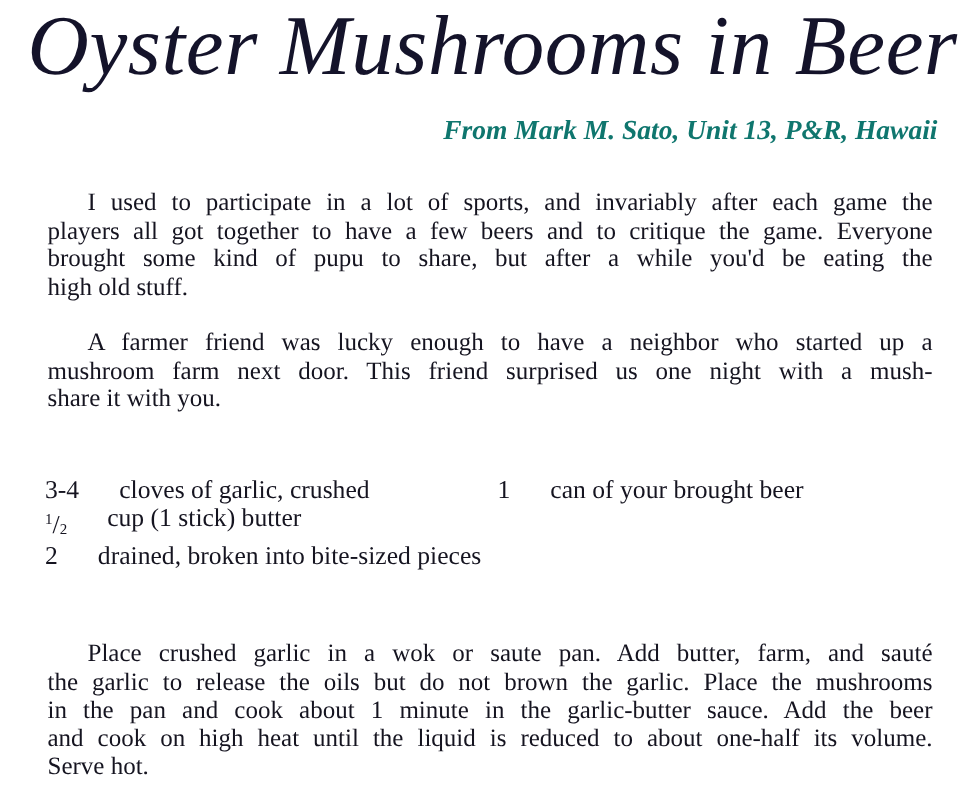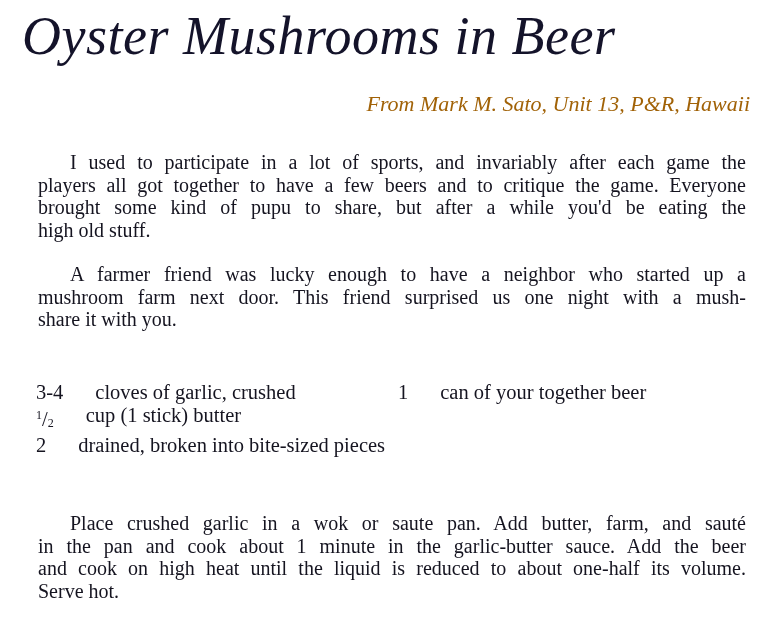--- a/index.html
+++ b/index.html
@@ -12,38 +12,39 @@
       height: 632px;
       overflow: hidden;
       position: relative;
       font-family: "Liberation Serif", "DejaVu Serif", serif;
       color: #151420;
     }
     .title {
       position: absolute;
       left: 22px;
       top: 6px;
-      font-size: 54px;
+      font-size: 68px;
       font-style: italic;
       font-weight: normal;
       letter-spacing: 0.5px;
       margin: 0;
       line-height: 60px;
       color: #14132a;
       white-space: nowrap;
     }
     .attribution {
       position: absolute;
       right: 18px;
       top: 89px;
       font-size: 22px;
       font-style: italic;
       line-height: 30px;
       white-space: nowrap;
-      color: #a16207;
+      color: #0f766e;
+      font-weight: bold;
     }
     .para {
       position: absolute;
       left: 38px;
       width: 708px;
       font-size: 20px;
       line-height: 22.5px;
       text-align: justify;
       margin: 0;
     }
@@ -124,24 +125,25 @@
       <span class="ing-qty">2</span>
       <span class="ing-text-block">
         <span style="display:block">drained, broken into bite-sized pieces</span>
       </span>
     </div>
   </div>
   <div class="ing-col right">
     <div class="ing-row">
       <span class="ing-qty">1</span>
       <span class="ing-text-block">
-        <span>can of your together beer</span>
+        <span>can of your brought beer</span>
       </span>
     </div>
   </div>
 </div>
 
 <div class="para" id="method">
   <span class="line first">Place crushed garlic in a wok or saute pan. Add butter, farm, and sauté</span>
+  <span class="line">the garlic to release the oils but do not brown the garlic. Place the mushrooms</span>
   <span class="line">in the pan and cook about 1 minute in the garlic-butter sauce. Add the beer</span>
   <span class="line">and cook on high heat until the liquid is reduced to about one-half its volume.</span>
   <span class="line last">Serve hot.</span>
 </div>
 
 </body></html>

